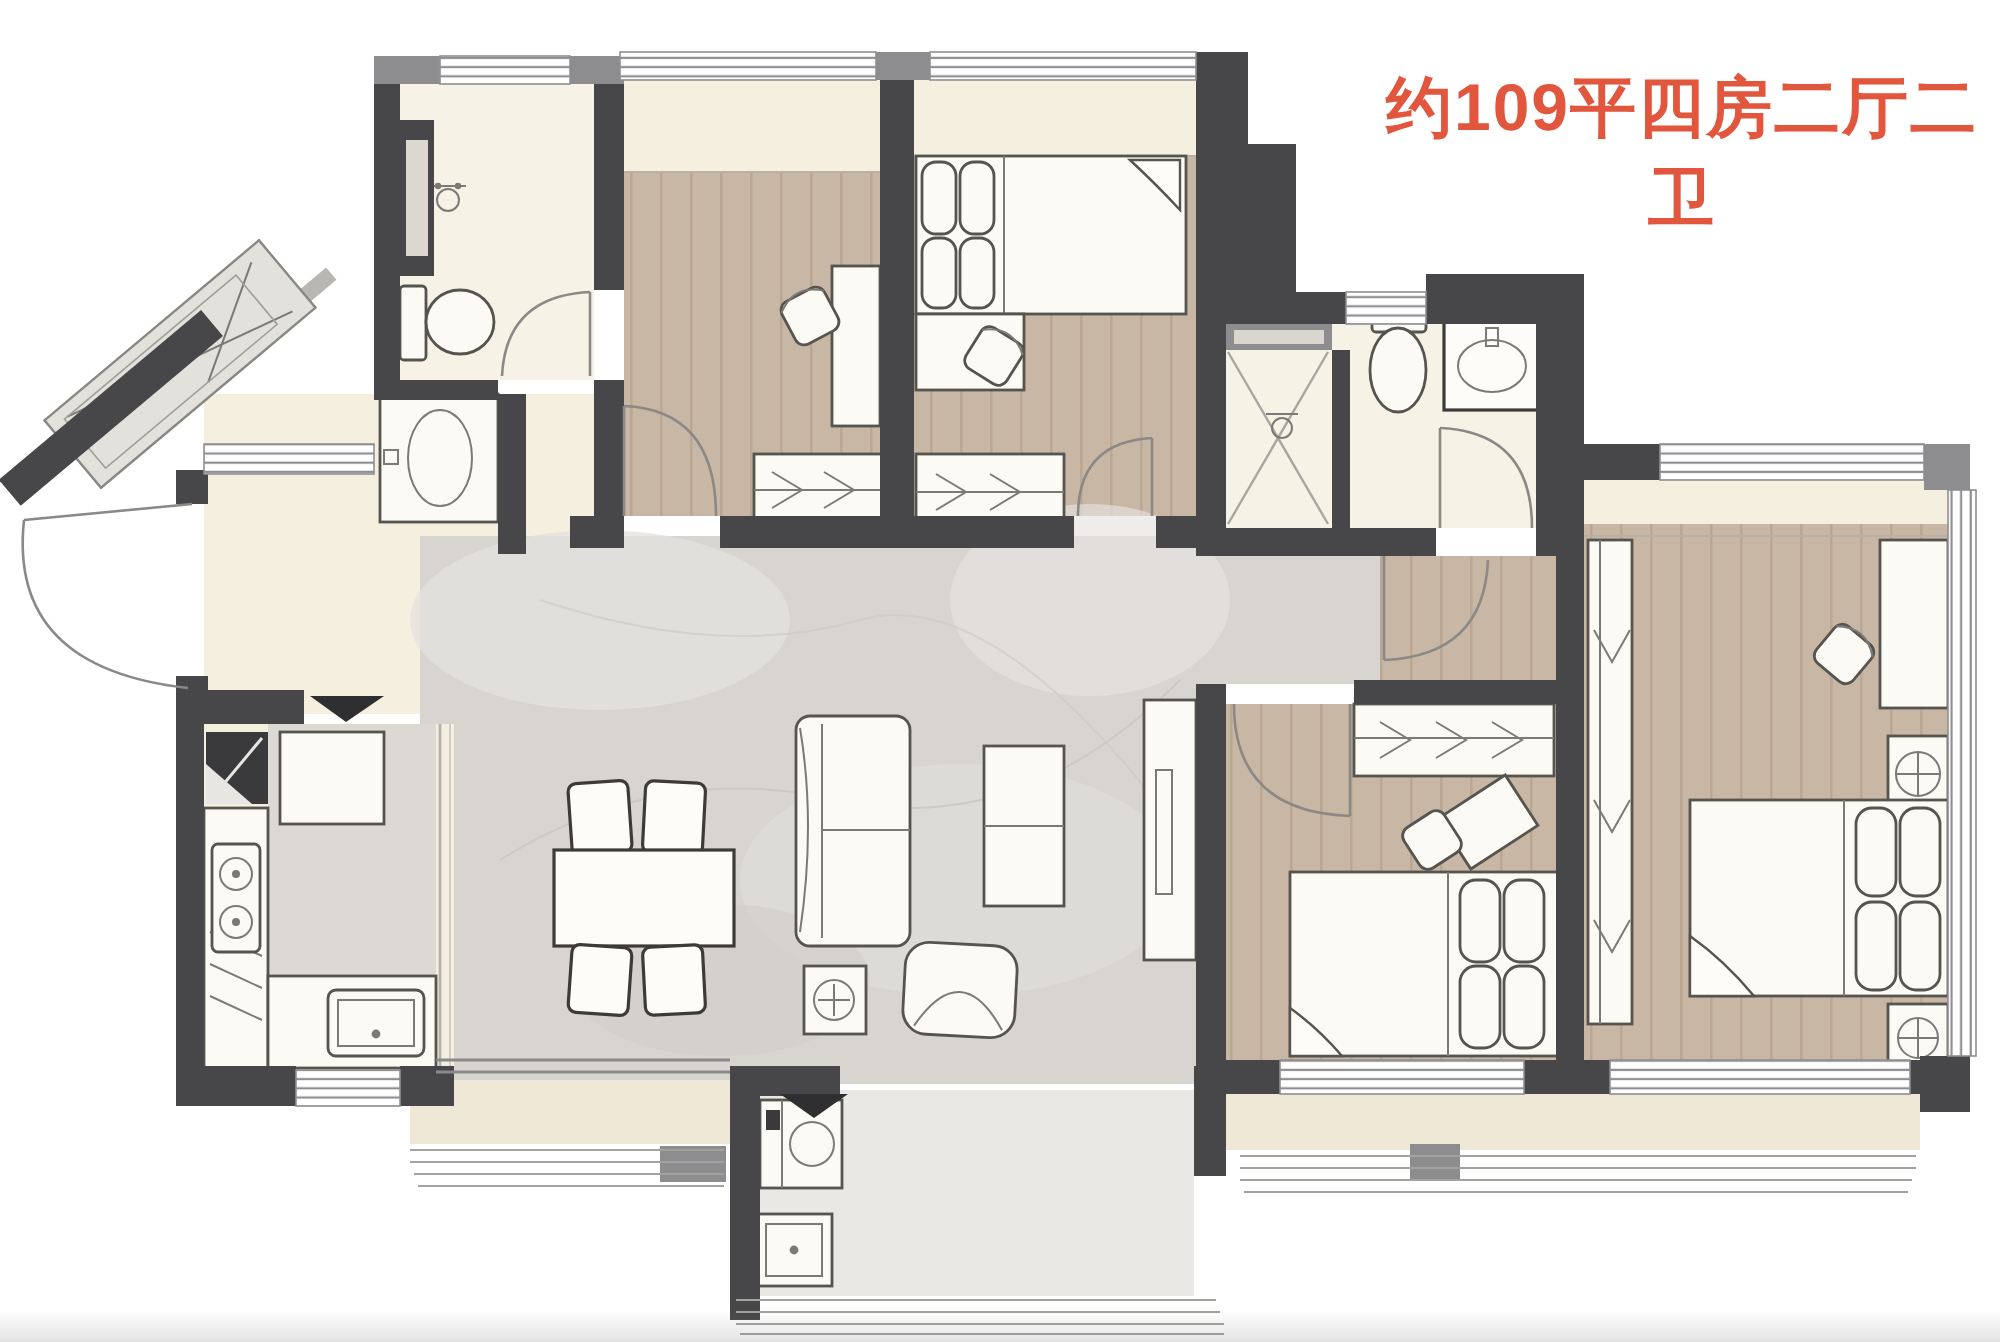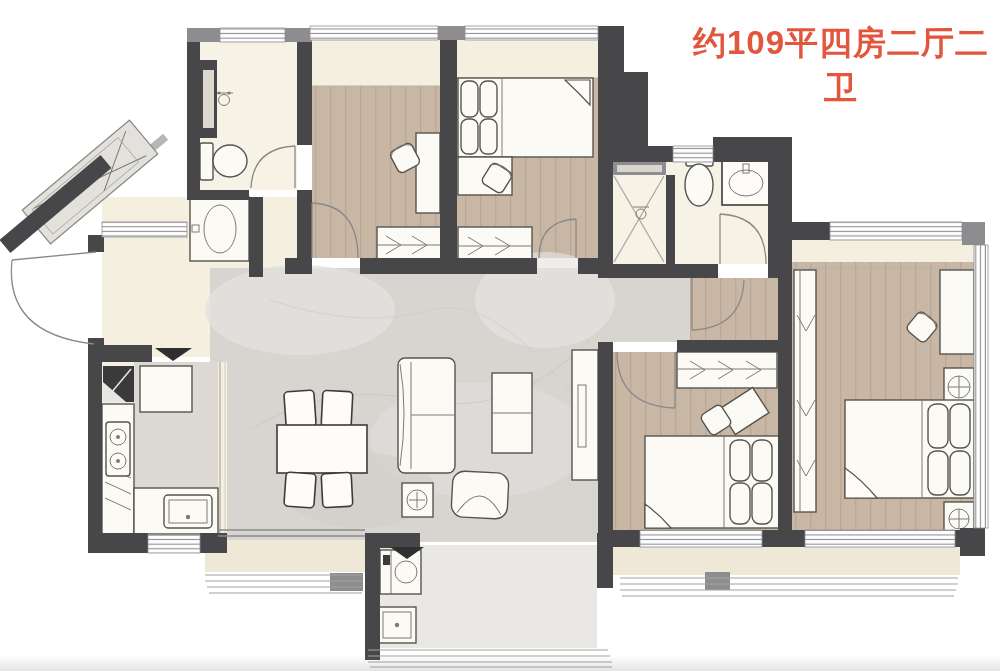--- a/index.html
+++ b/index.html
@@ -1,18 +1,18 @@
 <!DOCTYPE html>
 <html style="--accent: #e2563e; --wall: #47474a; --wallmid: #8d8d90; --wood: #c8b7a5; --marble: #d8d5d1; --cream: #f5efe0; --bath: #f7f2e6; --balcony: #f0e8d6; --laundry: #eae8e4; --tile: #dcd9d4; --furnstroke: #56544f;"><head>
 <meta charset="utf-8">
 <style>
   html,body{margin:0;padding:0;background:#ffffff;}
   .stage{position:relative;width:1000px;height:671px;background:#fff;overflow:hidden;
          font-family:"Liberation Sans",sans-serif;}
-  .plan-title{position:absolute;left:688px;top:21px;width:306px;text-align:center;
+  .plan-title{position:absolute;left:688px;top:32px;width:306px;text-align:center;
     font-size:33px;font-weight:700;letter-spacing:1px;color:var(--accent);}
   .photo-shade{position:absolute;left:0;bottom:0;width:100%;height:16px;
     background:linear-gradient(to bottom,rgba(130,130,130,0),rgba(130,130,130,.22));}
   
   .wall{fill:var(--wall);}
   .wmid{fill:var(--wallmid);}
   .floor-cream{fill:var(--cream);}
   .floor-bath{fill:var(--bath);}
   .floor-balcony{fill:var(--balcony);}
   .floor-laundry{fill:var(--laundry);}

